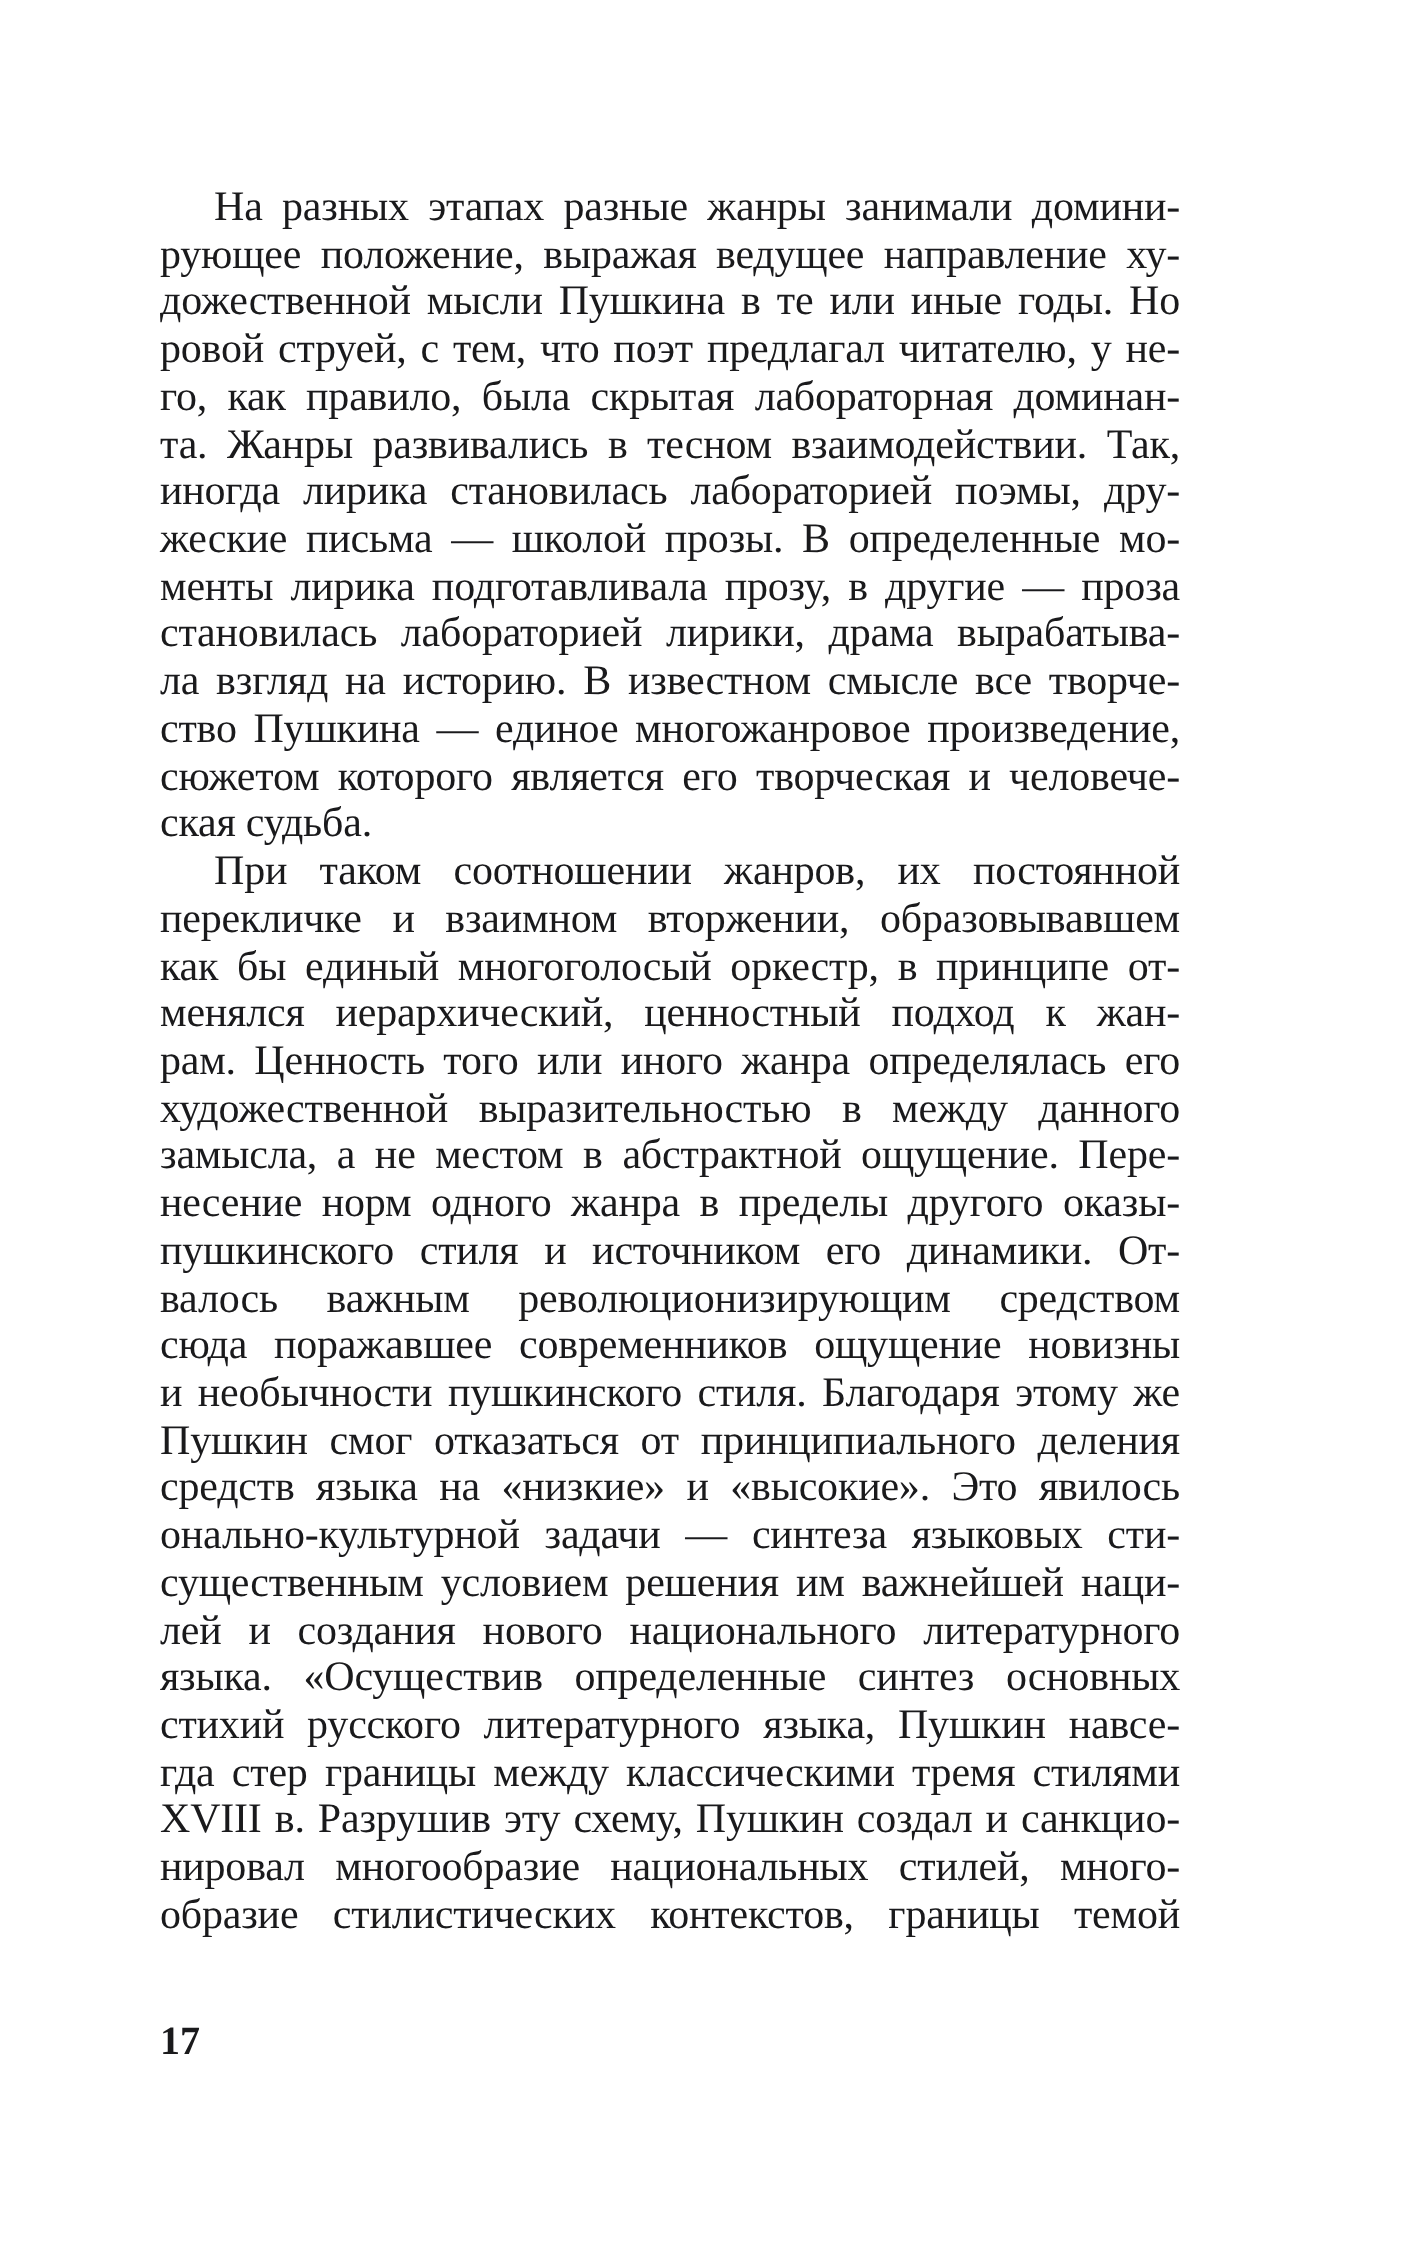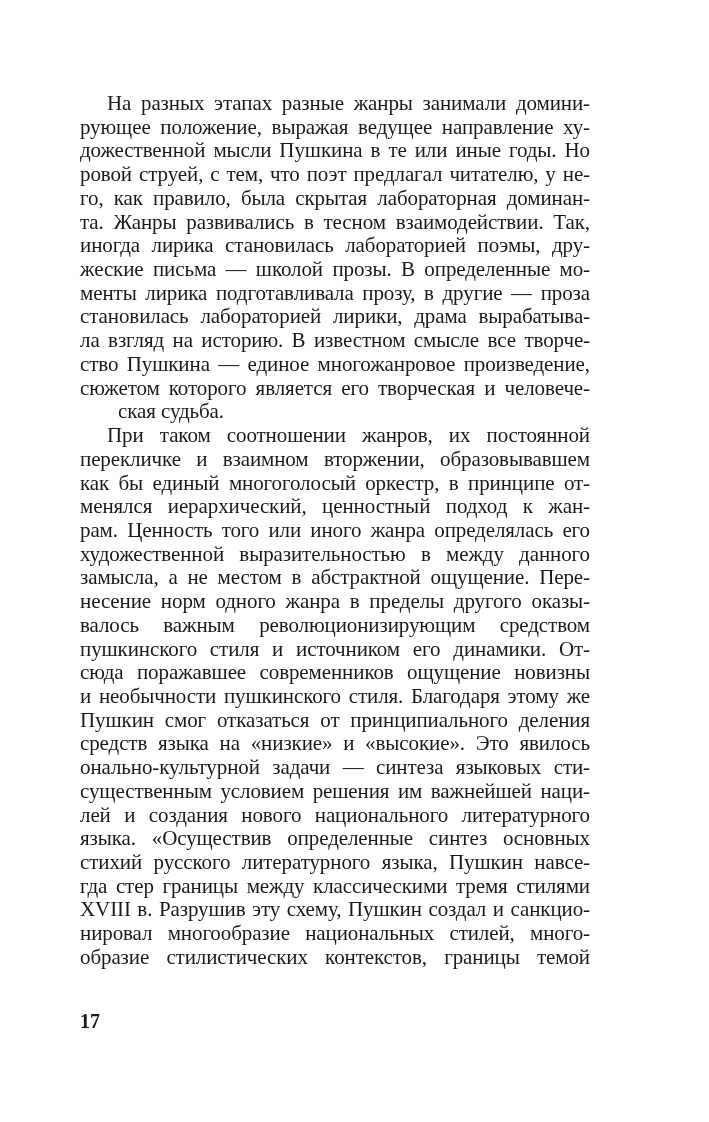--- a/index.html
+++ b/index.html
@@ -32,21 +32,20 @@
     text-align: justify;
     text-align-last: justify;
     white-space: nowrap;
     letter-spacing: -0.1px;
   }
   .line.first-line {
     text-indent: 27px;
   }
   .line.paragraph-end {
     text-align-last: left;
-    margin-left: 38px;
   }
   .page-number {
     position: absolute;
     left: 80px;
     top: 1010px;
     width: 510px;
     text-align: left;
     font-weight: bold;
     font-size: 20px;
     color: #1a1a1c;
@@ -75,22 +74,22 @@
       </div>
     <div class="paragraph">
         <div class="line first-line">При таком соотношении жанров, их постоянной</div>
         <div class="line">перекличке и взаимном вторжении, образовывавшем</div>
         <div class="line">как бы единый многоголосый оркестр, в принципе от-</div>
         <div class="line">менялся иерархический, ценностный подход к жан-</div>
         <div class="line">рам. Ценность того или иного жанра определялась его</div>
         <div class="line">художественной выразительностью в между данного</div>
         <div class="line">замысла, а не местом в абстрактной ощущение. Пере-</div>
         <div class="line">несение норм одного жанра в пределы другого оказы-</div>
+        <div class="line">пушкинского стиля и источником его динамики. От-</div>
         <div class="line">валось важным революционизирующим средством</div>
-        <div class="line">пушкинского стиля и источником его динамики. От-</div>
         <div class="line">сюда поражавшее современников ощущение новизны</div>
         <div class="line">и необычности пушкинского стиля. Благодаря этому же</div>
         <div class="line">Пушкин смог отказаться от принципиального деления</div>
         <div class="line">средств языка на «низкие» и «высокие». Это явилось</div>
         <div class="line">онально-культурной задачи — синтеза языковых сти-</div>
         <div class="line">существенным условием решения им важнейшей наци-</div>
         <div class="line">лей и создания нового национального литературного</div>
         <div class="line">языка. «Осуществив определенные синтез основных</div>
         <div class="line">стихий русского литературного языка, Пушкин навсе-</div>
         <div class="line">гда стер границы между классическими тремя стилями</div>

